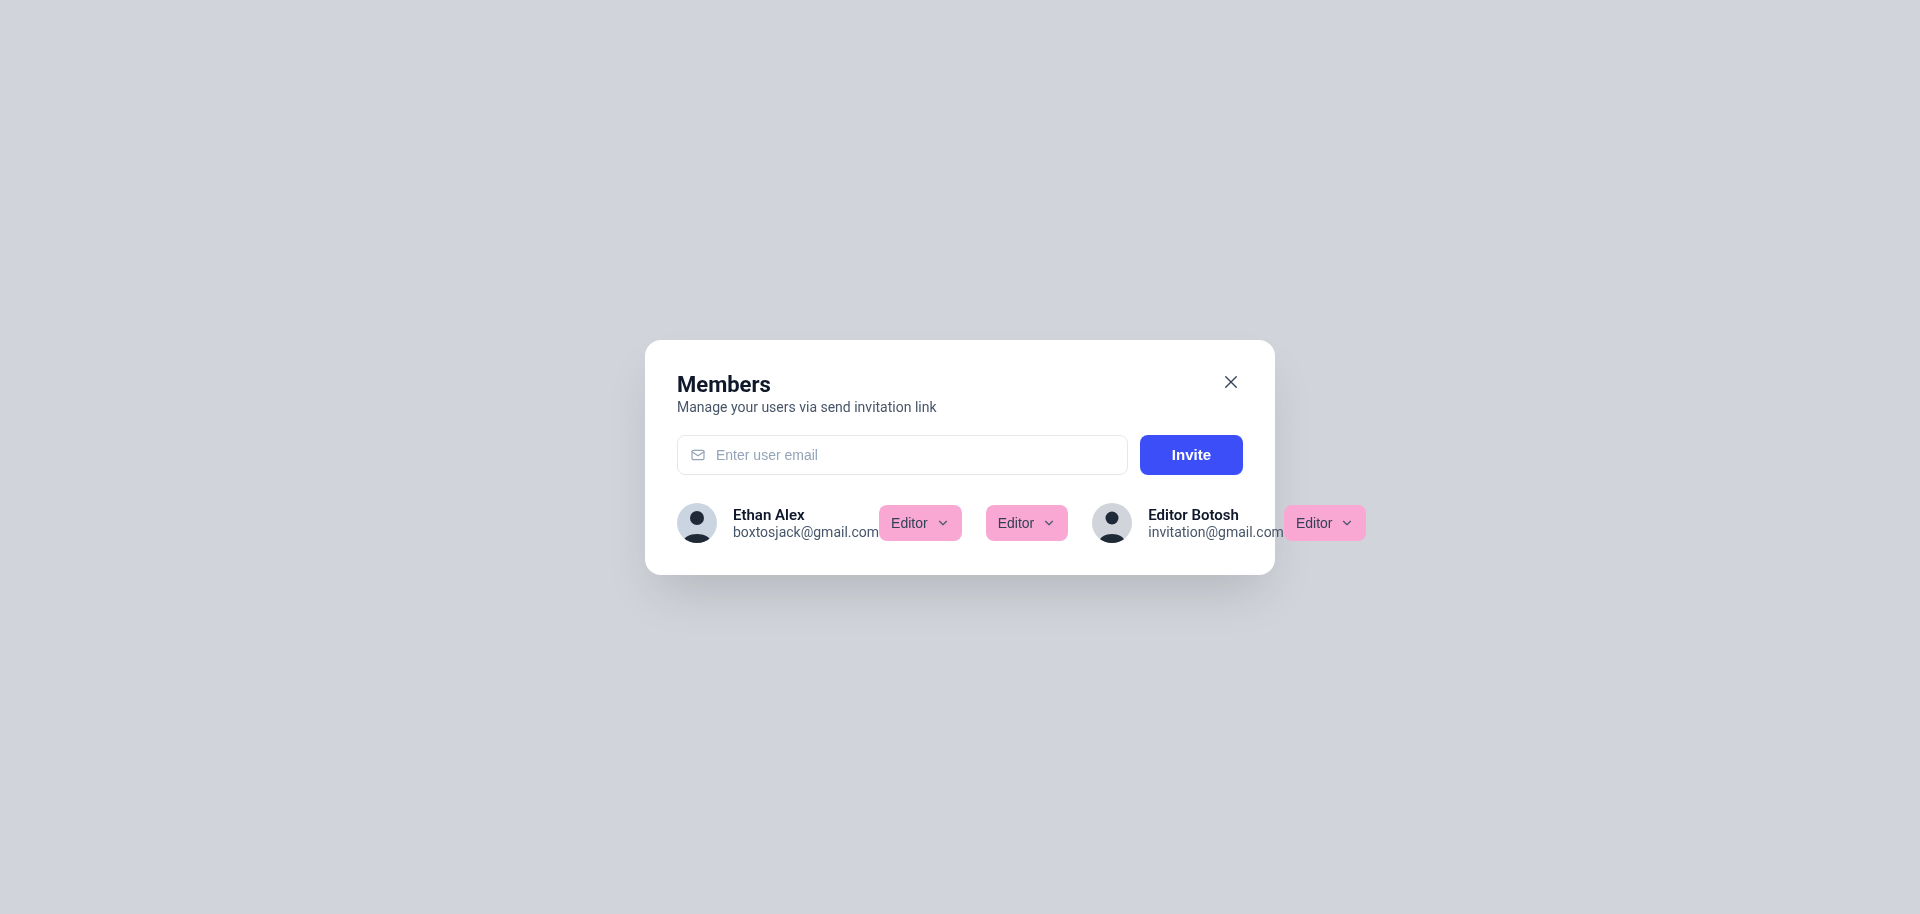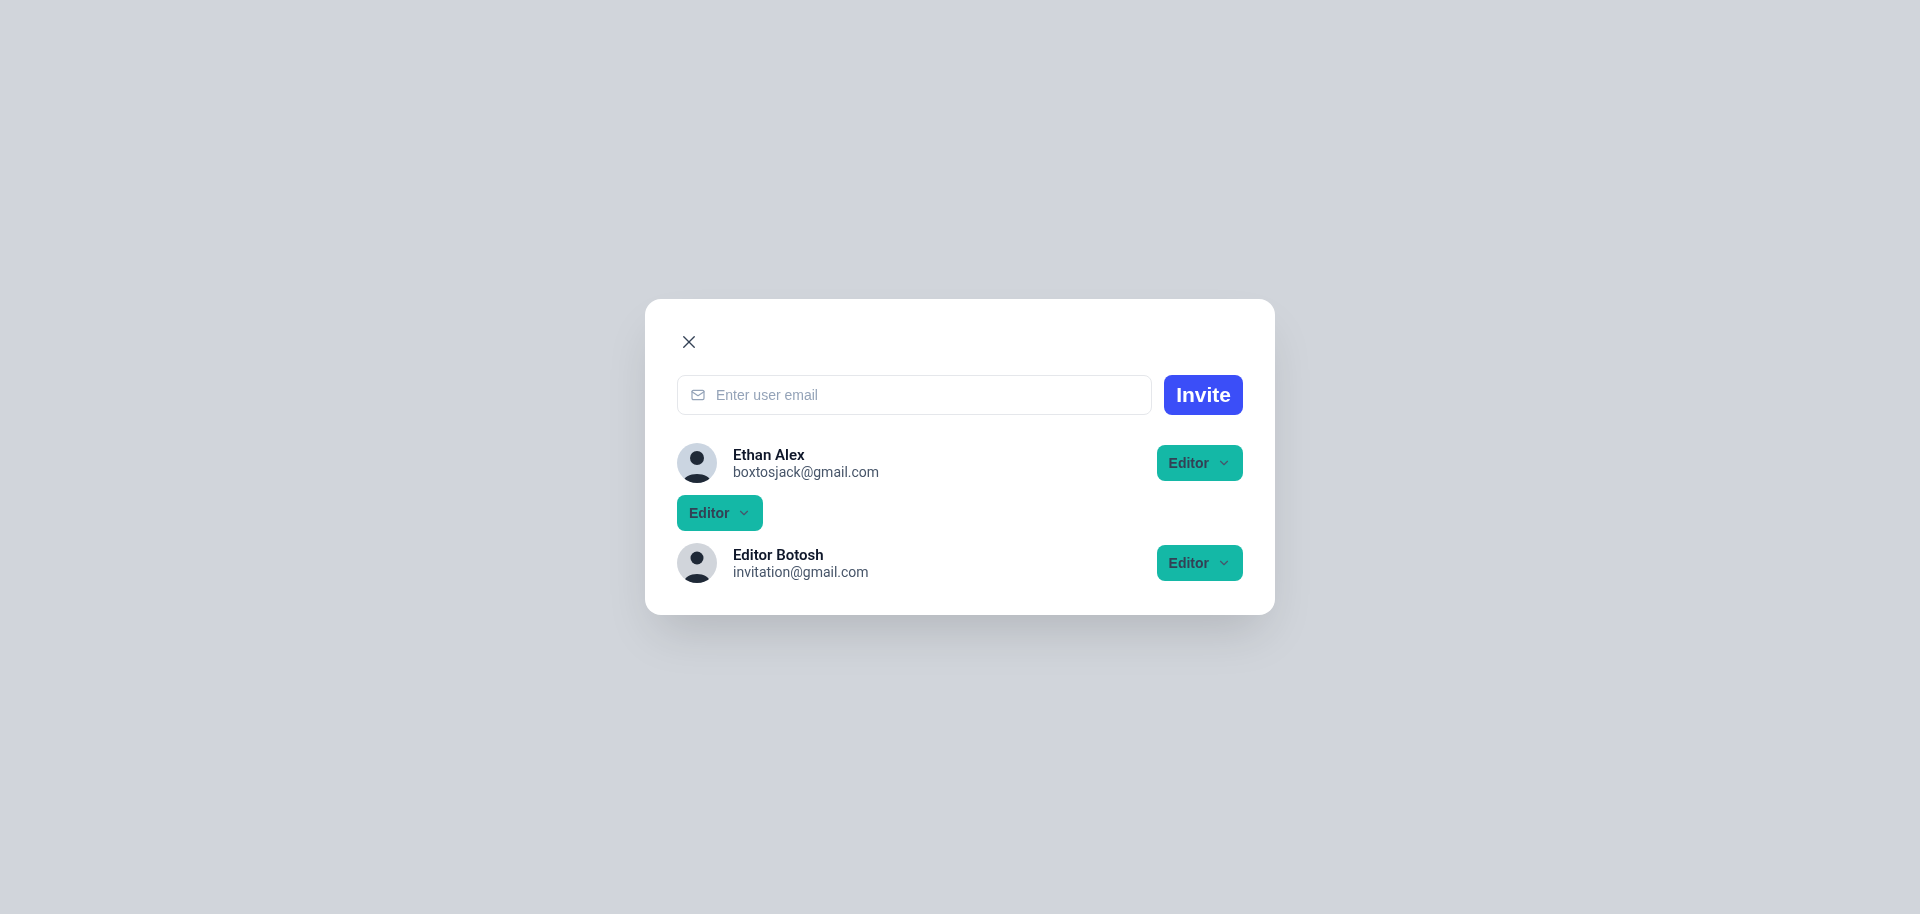--- a/index.html
+++ b/index.html
@@ -86,30 +86,29 @@
       background: transparent;
     }
     .email-input::placeholder {
       color: #94a3b8;
     }
     .invite-button {
       background: #3b4ef8;
       color: #fff;
       border: none;
       border-radius: 8px;
-      padding: 0 12px;
+      padding: 0 32px;
       height: 40px;
-      font-size: 21px;
+      font-size: 15px;
       font-weight: 600;
       cursor: pointer;
     }
     .member-list {
       display: flex;
-      flex-direction: column;
-      gap: 12px;
+      gap: 24px;
     }
     .member-row {
       display: flex;
       align-items: center;
       justify-content: space-between;
     }
     .member-left {
       display: flex;
       align-items: center;
       gap: 16px;
@@ -135,44 +134,48 @@
     .member-name {
       font-size: 15px;
       font-weight: 600;
       color: #0f172a;
     }
     .member-email {
       font-size: 14px;
       color: #475569;
     }
     .role-selector {
-      background: #14b8a6;
+      background: #f9a8d4;
       border: none;
       border-radius: 8px;
       height: 36px;
       padding: 0 12px;
       display: flex;
       align-items: center;
       gap: 8px;
       cursor: pointer;
       font-size: 14px;
       color: #334155;
-      font-weight: 700;
+      font-weight: 400;
     }
     .role-selector .chevron-icon {
       color: #475569;
       display: flex;
       align-items: center;
     }
   </style>
 </head>
 <body>
 
 <div class="modal">
   <div class="modal-header">
+    <div class="header-text">
+      <div class="title">Members</div>
+      <div class="subtitle">Manage your users via send invitation link</div>
+    </div>
     <button class="close-button">
       <span>
         <svg width="18" height="18" viewBox="0 0 24 24" fill="none" stroke="currentColor" stroke-width="1.8" stroke-linecap="round">
           <line x1="5" y1="5" x2="19" y2="19"></line>
           <line x1="19" y1="5" x2="5" y2="19"></line>
         </svg>
       </span>
     </button>
   </div>
 

